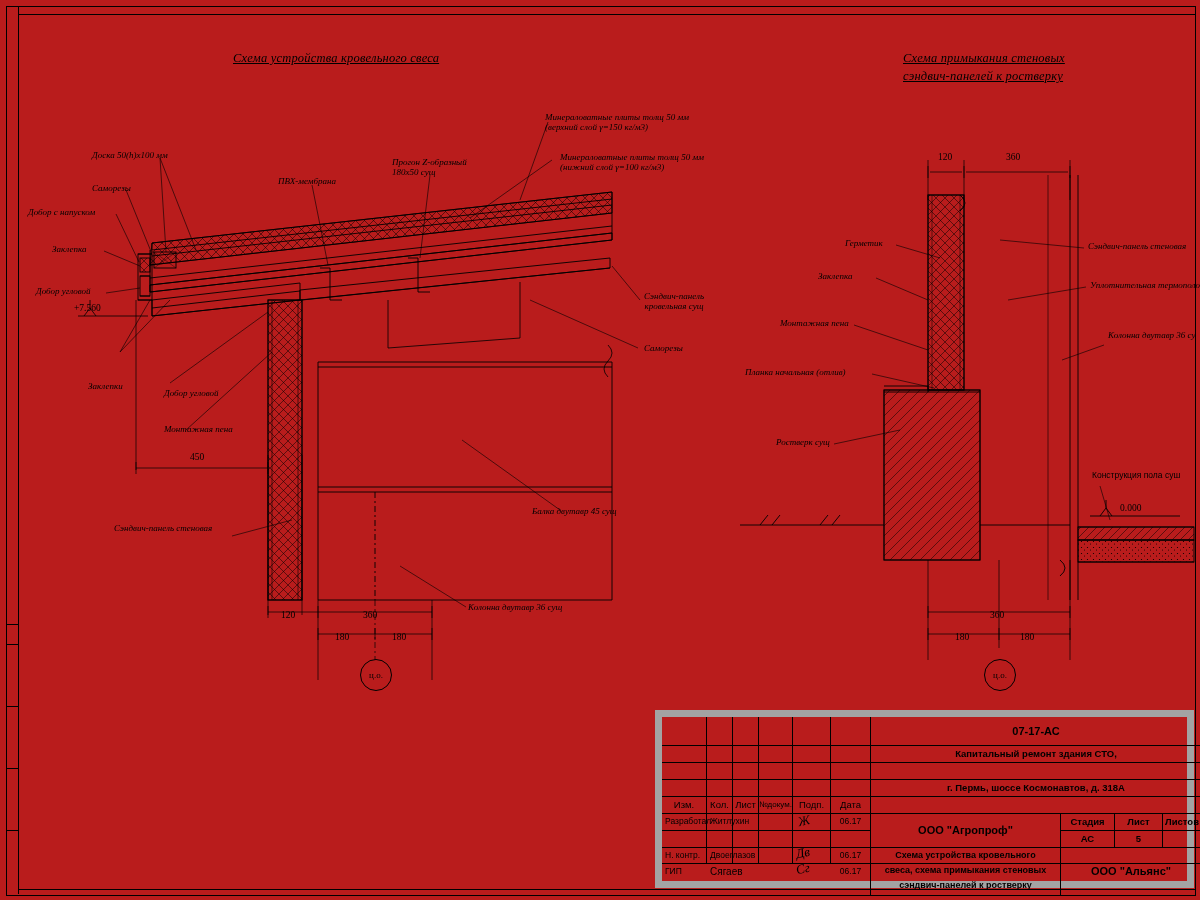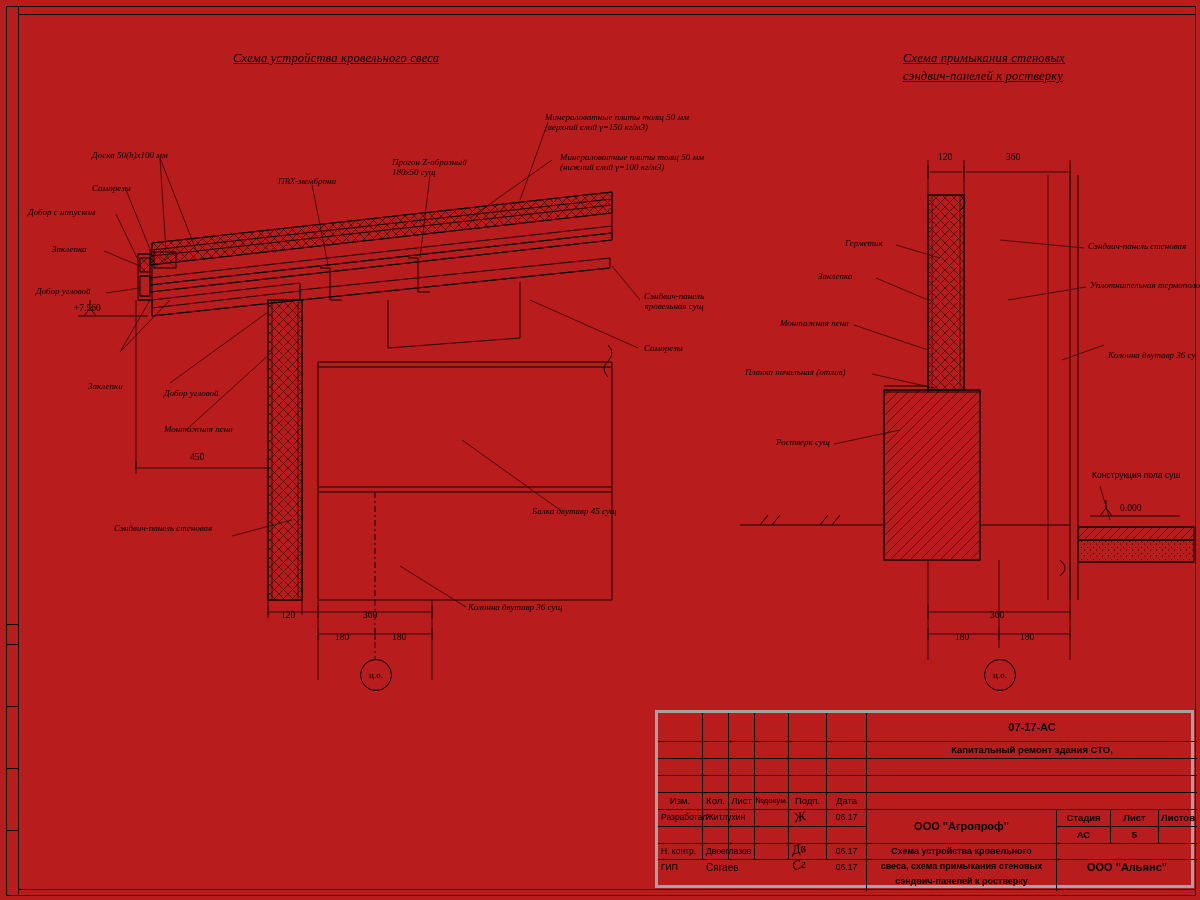--- a/index.html
+++ b/index.html
@@ -11,21 +11,21 @@
   .leftstrip .seg{position:absolute;left:0;width:12px;border-bottom:1px solid #000;}
 
   .ttl{position:absolute;font-style:italic;text-decoration:underline;font-size:12.5px;letter-spacing:.2px;}
   .lbl{position:absolute;font-style:italic;font-size:9px;white-space:nowrap;line-height:1.15;}
   .dim{position:absolute;font-size:9.5px;font-family:"Liberation Serif",serif;}
   .lvl{position:absolute;font-size:9.5px;}
   svg{position:absolute;left:0;top:0;}
   .co{position:absolute;width:30px;height:30px;border:1px solid #000;border-radius:50%;font-size:9px;display:flex;align-items:center;justify-content:center;}
 
   
-  #stamp{position:absolute;left:655px;top:710px;width:539px;height:178px;border:3px solid #a3a3a3;box-sizing:border-box;text-decoration:underline;}
+  #stamp{position:absolute;left:655px;top:710px;width:539px;height:178px;border:7px solid #a3a3a3;box-sizing:border-box;text-decoration:underline;}
   #stamp .l{position:absolute;background:#000;}
   #stamp .c{position:absolute;font-family:"Liberation Sans",sans-serif;font-size:9.5px;display:flex;align-items:center;justify-content:center;text-align:center;line-height:1.15;box-sizing:border-box;}
   #stamp .c.left{justify-content:flex-start;padding-left:3px;}
   .sig{position:absolute;font-family:"Liberation Serif",serif;font-style:italic;font-size:13px;transform:rotate(-12deg);}
 </style>
 </head>
 <body>
 
 <div id="sheet">
 
@@ -262,21 +262,21 @@
   <div class="dim" style="left:392px;top:632px;">180</div>
   <div class="co" style="left:360px;top:659px;">ц.о.</div>
 
   <div class="lbl" style="left:845px;top:238px;">Герметик</div>
   <div class="lbl" style="left:818px;top:271px;">Заклепка</div>
   <div class="lbl" style="left:780px;top:318px;">Монтажная пена</div>
   <div class="lbl" style="left:745px;top:367px;">Планка начальная (отлив)</div>
   <div class="lbl" style="left:776px;top:437px;">Ростверк сущ</div>
   <div class="lbl" style="left:1088px;top:241px;">Сэндвич-панель стеновая</div>
   <div class="lbl" style="left:1090px;top:280px;">Уплотнительная термополоса</div>
-  <div class="lbl" style="left:1108px;top:350px;text-align:center;">Колонна двутавр 36 су</div>
+  <div class="lbl" style="left:1108px;top:330px;text-align:center;">Колонна двутавр 36 су</div>
   <div class="lbl" style="left:1092px;top:471px;font-style:normal;font-family:'Liberation Sans',sans-serif;font-size:8.5px;">Конструкция пола суш</div>
 
   <div class="lvl" style="left:1120px;top:503px;">0.000</div>
 
   <div class="dim" style="left:938px;top:152px;">120</div>
   <div class="dim" style="left:1006px;top:152px;">360</div>
   <div class="dim" style="left:990px;top:610px;">360</div>
   <div class="dim" style="left:955px;top:632px;">180</div>
   <div class="dim" style="left:1020px;top:632px;">180</div>
   <div class="co" style="left:984px;top:659px;">ц.о.</div>
@@ -300,20 +300,21 @@
     <div class="l" style="left:168px;top:0;width:1px;height:146px;"></div>
     <div class="l" style="left:208px;top:0;width:1px;height:178px;"></div>
     <div class="l" style="left:398px;top:96px;width:1px;height:82px;"></div>
     <div class="l" style="left:452px;top:96px;width:1px;height:34px;"></div>
     <div class="l" style="left:500px;top:96px;width:1px;height:34px;"></div>
     <div class="l" style="left:208px;top:146px;width:331px;height:0;"></div>
 
     <div class="c" style="left:209px;top:0;width:330px;height:28px;font-weight:bold;font-size:11px;">07-17-АС</div>
 
     <div class="c" style="left:209px;top:29px;width:330px;height:16px;font-weight:bold;">Капитальный ремонт здания СТО,</div>
+    <div class="c" style="left:209px;top:63px;width:330px;height:16px;font-weight:bold;">г. Пермь, шоссе Космонавтов, д. 318А</div>
 
     <div class="c" style="left:0;top:80px;width:44px;height:16px;">Изм.</div>
     <div class="c" style="left:45px;top:80px;width:25px;height:16px;">Кол.</div>
     <div class="c" style="left:71px;top:80px;width:25px;height:16px;">Лист</div>
     <div class="c" style="left:97px;top:80px;width:33px;height:16px;font-size:8px;">№докум.</div>
     <div class="c" style="left:131px;top:80px;width:37px;height:16px;">Подп.</div>
     <div class="c" style="left:169px;top:80px;width:39px;height:16px;">Дата</div>
 
     <div class="c left" style="left:0;top:97px;width:44px;height:16px;font-size:8.5px;">Разработал</div>
     <div class="c left" style="left:45px;top:97px;width:51px;height:16px;font-size:8.5px;">Житлухин</div>

